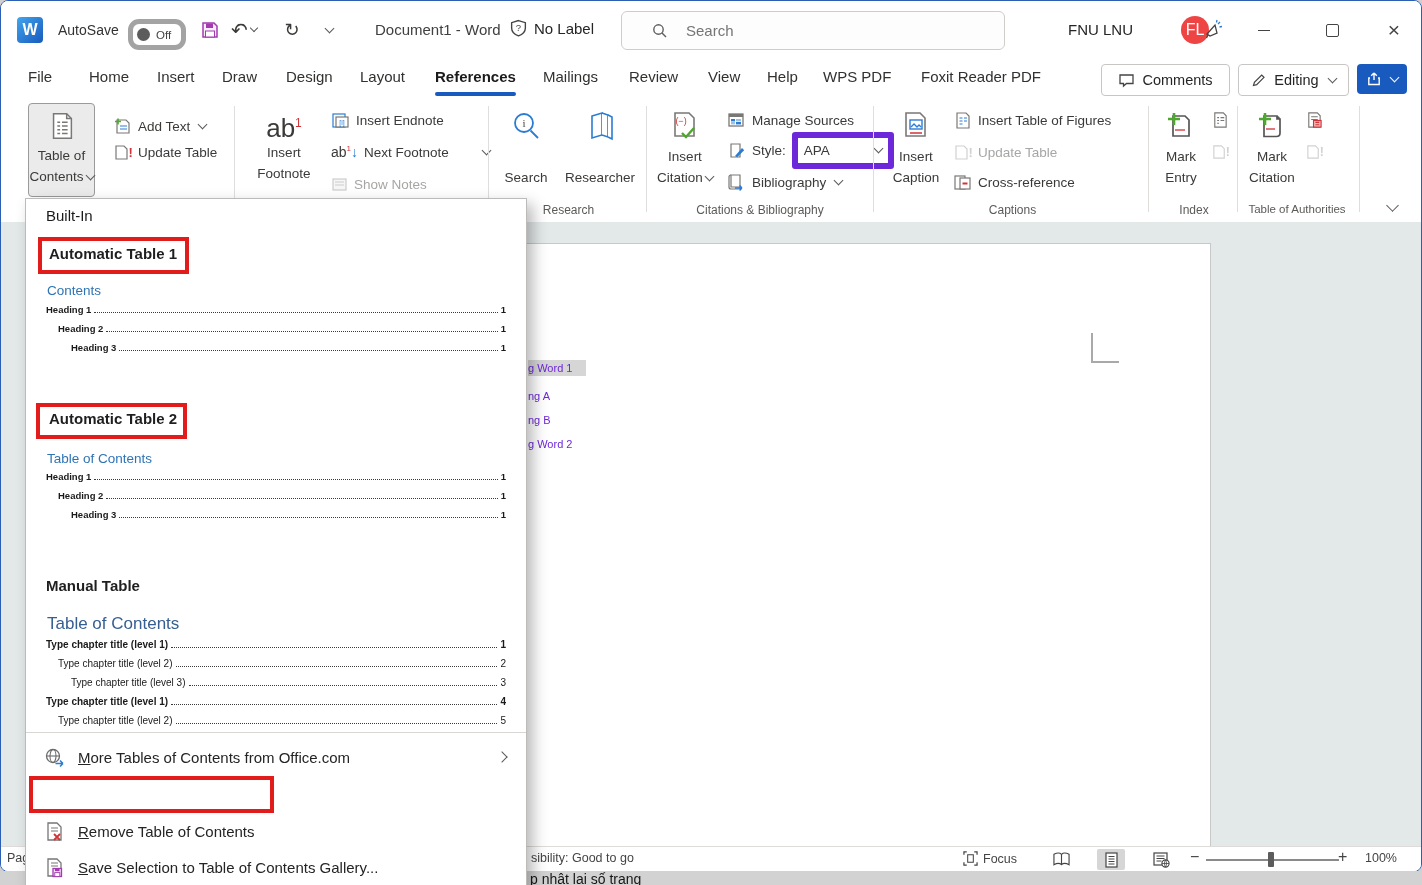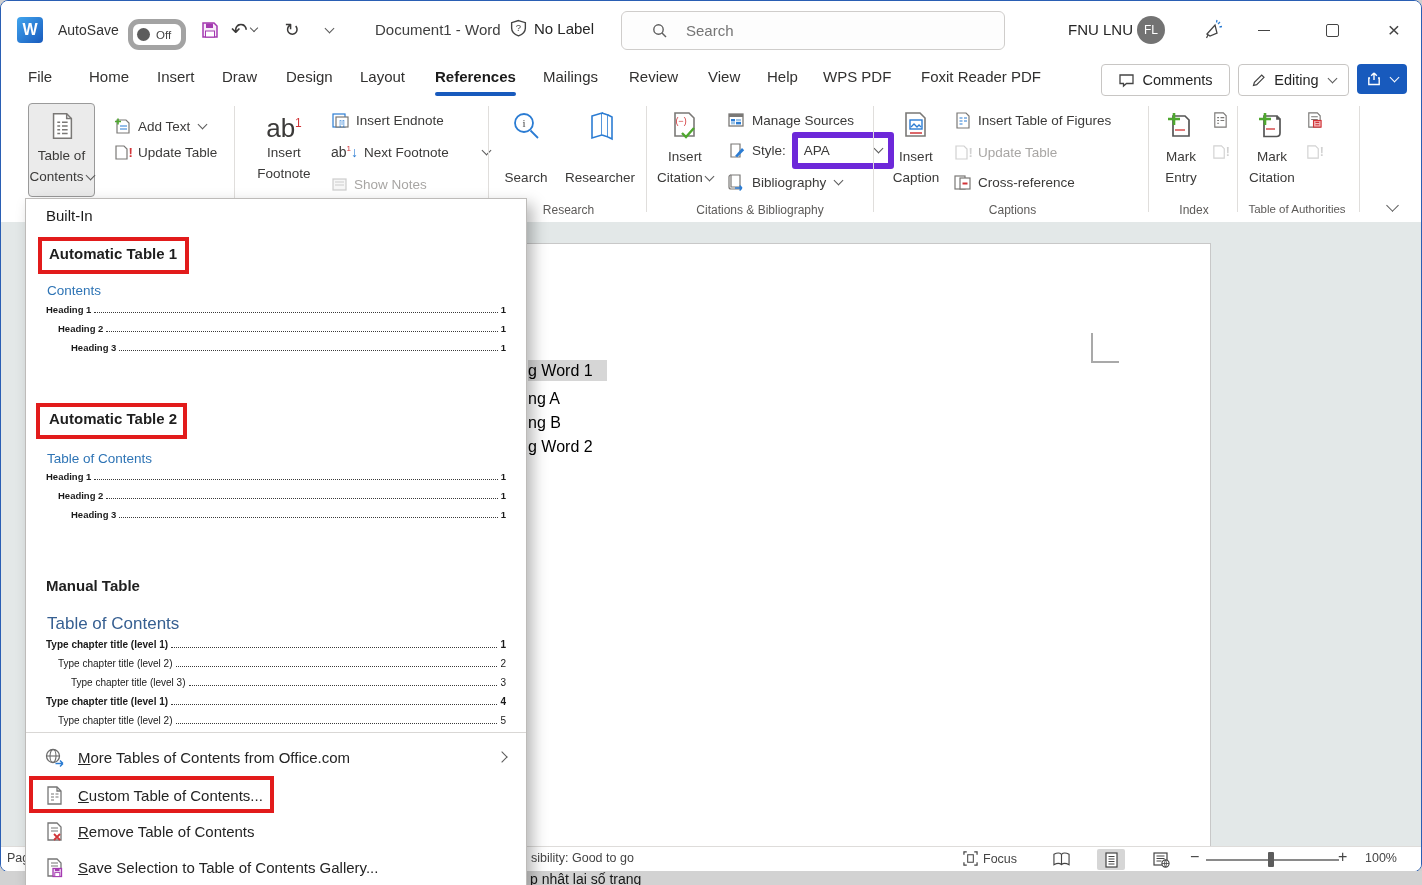--- a/index.html
+++ b/index.html
@@ -18,22 +18,22 @@
   .toggle .state{font-size:11.5px;color:#444;margin-left:6px}
   .qat{position:absolute;top:16px;width:26px;height:26px;display:flex;align-items:center;justify-content:center}
   .doc-title{position:absolute;left:374px;top:20px;font-size:15px;color:#404040}
   .nolabel{position:absolute;left:508px;top:18px;display:flex;align-items:center;gap:6px;font-size:15px;color:#252525}
   .searchbox{position:absolute;left:620px;top:10px;width:382px;height:37px;background:#fdfdfd;
     border:1px solid #cfcdcb;border-radius:6px;display:flex;align-items:center}
   .searchbox input{border:none;outline:none;background:transparent;font-size:15px;color:#616161;
     font-family:"Liberation Sans",sans-serif;flex:1}
   .searchbox svg{margin-left:30px;margin-right:16px}
   .username{position:absolute;left:1067px;top:20px;font-size:15px;color:#252525}
-  .avatar{position:absolute;left:1136px;top:15px;width:28px;height:28px;border-radius:50%;
-    background:#737373;color:#fff;font-size:12px;display:flex;align-items:center;justify-content:center}
+  .avatar{position:absolute;left:1180px;top:15px;width:28px;height:28px;border-radius:50%;
+    background:#ef4444;color:#fff;font-size:16px;display:flex;align-items:center;justify-content:center}
   .cap-btn{position:absolute;top:15px;width:30px;height:28px;display:flex;align-items:center;justify-content:center;
     color:#444;font-size:18px}
   
   .tabrow{position:absolute;left:0;top:58px;right:0;height:39px;background:#fff}
   .tab{position:absolute;top:9px;font-size:15px;color:#323130;white-space:nowrap}
   .tab.active{font-weight:700;color:#1b1b1b}
   .tab-underline{position:absolute;top:33px;height:3.5px;border-radius:2px;background:#185abd}
   .pillbtn{position:absolute;top:5px;height:30px;border:1px solid #c8c6c4;border-radius:4px;background:#fff;
     display:flex;align-items:center;justify-content:center;gap:7px;font-size:14.5px;color:#252525}
   .sharebtn{position:absolute;top:5px;height:30px;width:50px;background:#185abd;border-radius:4px;
@@ -54,21 +54,21 @@
   .combo{display:flex;align-items:center;width:78px;height:25px;border:6px solid #6d28d9;border-radius:3px;
     padding:0 6px;font-size:13.5px;color:#3b3a39;justify-content:space-between}
   .abtxt{font-size:26px;color:#3b3a39;letter-spacing:0;line-height:26px}
   .abtxt sup{color:#d13438;font-size:12px}
   .collapse-chev{position:absolute;left:1384px;top:100px}
   
   .docarea{position:absolute;left:0;top:221px;right:0;height:624px;background:#e3e8e8;overflow:hidden}
   .page{position:absolute;left:392px;top:21px;width:816px;height:700px;background:#fff;border:1px solid #c8c8c8}
   .marginmark-v{position:absolute;left:1090px;top:111px;width:1.5px;height:29px;background:#a9a9a9}
   .marginmark-h{position:absolute;left:1090px;top:139px;width:28px;height:1.5px;background:#a9a9a9}
-  .docline{position:absolute;left:527px;font-size:16px;color:#000000;white-space:pre}
+  .docline{position:absolute;left:527px;font-size:11px;color:#6d28d9;white-space:pre}
   .hl{background:#d6d6d6;padding:2px 14px 2px 0}
   
   .statusbar{position:absolute;left:0;top:845px;right:0;height:25px;background:#fff;border-top:1px solid #dedcda;
     font-size:12.5px;color:#444}
   .sb{position:absolute;top:4px;display:flex;align-items:center;gap:5px}
   .viewbtn{position:absolute;top:2px;width:28px;height:21px;display:flex;align-items:center;justify-content:center;border-radius:2px}
   .viewbtn.sel{background:#d6d6d6}
   .slider-track{position:absolute;left:1205px;top:12px;width:133px;height:1.5px;background:#8a8a8a}
   .slider-thumb{position:absolute;left:1267px;top:5px;width:6px;height:15px;background:#5c5c5c;border-radius:1px}
   
@@ -524,28 +524,20 @@
       <circle cx="9" cy="9" r="6.5" fill="none" stroke="#6b6b6b" stroke-width="1.3"></circle>
       <ellipse cx="9" cy="9" rx="3" ry="6.5" fill="none" stroke="#6b6b6b" stroke-width="1.1"></ellipse>
       <path d="M2.5 9h13" stroke="#6b6b6b" stroke-width="1.1"></path>
       <path d="M11.5 16.5h7.5m0 0l-3-3m3 3l-3 3" fill="none" stroke="#2b7cd3" stroke-width="1.5"></path>
     </svg>
     <span class="mi-label">More Tables of Contents from Office.com</span>
     <span class="subarrow"><span class="chev" style="transform:rotate(-45deg);width:7px;height:7px"></span></span>
   </div>
 
   <div class="redbox" style="left:3px;top:577px;width:237px;height:29px"></div>
-  <div class="mi" style="top:579px">
-    <svg width="21" height="21" viewBox="0 0 21 21">
-      <path d="M4 2h9l4 4v13H4z" fill="#fff" stroke="#767676" stroke-width="1.3"></path>
-      <path d="M13 2v4h4" fill="none" stroke="#767676" stroke-width="1.3"></path>
-      <path d="M7 9h3M11.5 9h3M7 12h3M11.5 12h3M7 15h3" stroke="#767676" stroke-width="1.2"></path>
-    </svg>
-    <span class="mi-label">Custom Table of Contents...</span>
-  </div>
 
   <div class="mi" style="top:615px">
     <svg width="21" height="21" viewBox="0 0 21 21">
       <path d="M4 2h9l4 4v13H4z" fill="#fff" stroke="#767676" stroke-width="1.3"></path>
       <path d="M7 7h7M7 10h7" stroke="#767676" stroke-width="1.2"></path>
       <path d="M10 13l6 6M16 13l-6 6" stroke="#d13438" stroke-width="1.8"></path>
     </svg>
     <span class="mi-label">Remove Table of Contents</span>
   </div>
 

